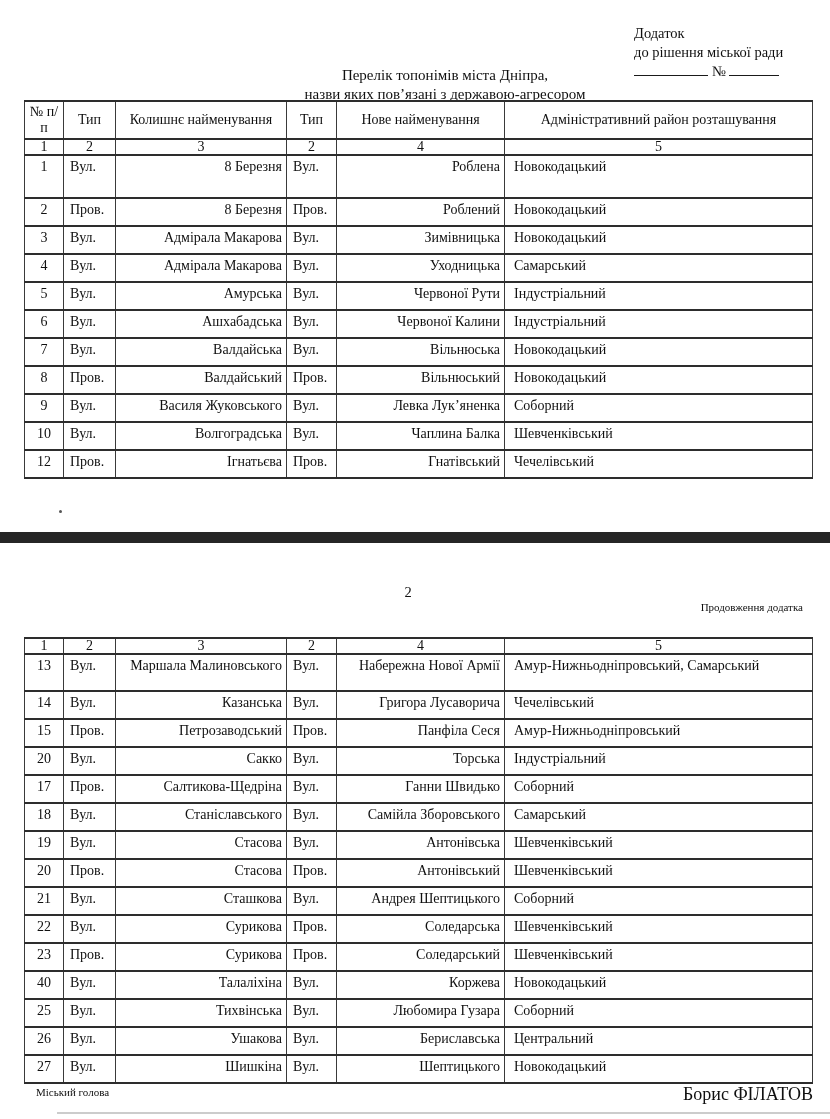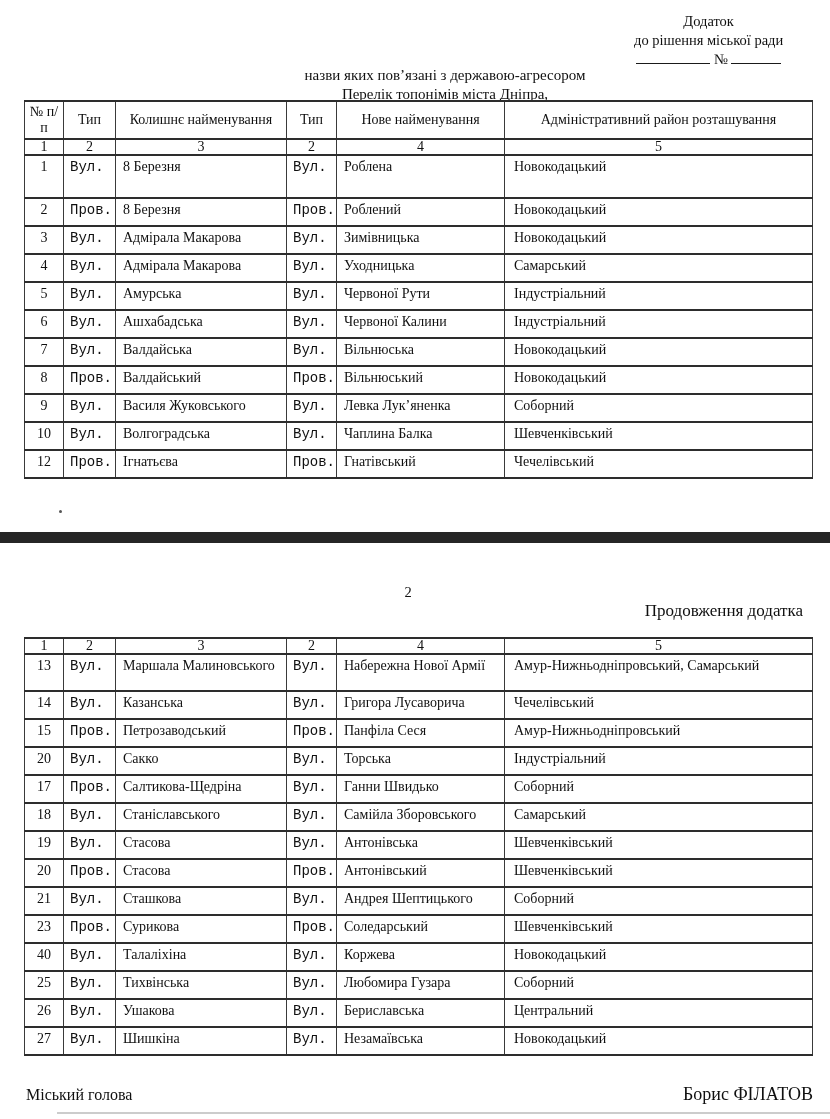--- a/index.html
+++ b/index.html
@@ -2,21 +2,21 @@
 <html><head>
 <meta charset="utf-8">
 <style>
   html,body{margin:0;padding:0;}
   body{
     width:830px;height:1119px;position:relative;background:#ffffff;
     font-family:"Liberation Serif","DejaVu Serif",serif;color:#101010;
     overflow:hidden;
   }
   
-  .annex{position:absolute;top:12px;left:634px;font-size:14.5px;line-height:19px;white-space:nowrap;text-align:center;}
+  .annex{position:absolute;top:24px;left:634px;font-size:14.5px;line-height:19px;white-space:nowrap;}
   .blank{display:inline-block;border-bottom:1.5px solid #1a1a1a;height:13px;vertical-align:baseline;}
   .blank1{width:74px;}
   .blank2{width:50px;}
   
   .doc-title{position:absolute;top:66px;left:60px;width:770px;text-align:center;
     font-size:15px;line-height:19px;}
   
   .toptable{position:absolute;left:24px;top:100px;}
   .toptable2{position:absolute;left:24px;top:637px;}
   table{border-collapse:collapse;table-layout:fixed;width:788px;}
@@ -25,47 +25,47 @@
     border-top:2px solid #2d2d2d;border-bottom:2px solid #2d2d2d;
     font-weight:normal;font-size:14px;overflow:hidden;
     padding:2px 4px 2px 4px;vertical-align:middle;
   }
   thead tr.hdr th{height:34px;text-align:center;line-height:16px;padding:1px 2px;}
   thead tr.nums th{height:13px;text-align:center;padding:0 2px;line-height:14px;}
   tbody td{height:21px;vertical-align:top;padding-top:3px;}
   #table1 tbody tr:first-child td{height:36px;}
   #table2 tbody tr:first-child td{height:30px;}
   td.c0{text-align:center;}
-  td.c1,td.c3{text-align:left;padding-left:6px;font-family:Liberation Mono, monospace;}
-  td.c2,td.c4{text-align:left;padding-left:7px;}
+  td.c1,td.c3{text-align:left;padding-left:6px;}
+  td.c2,td.c4{text-align:right;padding-left:7px;}
   td.c5{text-align:left;padding-left:9px;}
   
   .separator-bar{position:absolute;left:0;top:532px;width:830px;height:11px;background:#262626;}
   
   .page-number{position:absolute;top:584px;left:0;width:816px;text-align:center;font-size:14.5px;}
-  .continuation{position:absolute;top:601px;right:27px;font-size:17px;}
-  
-  .sig-left{position:absolute;top:1086px;left:26px;font-size:16px;}
+  .continuation{position:absolute;top:601px;right:27px;font-size:11px;}
+  
+  .sig-left{position:absolute;top:1086px;left:36px;font-size:11px;}
   .sig-right{position:absolute;top:1084px;right:17px;font-size:18px;}
   
   .speck{position:absolute;left:59px;top:510px;width:3px;height:3px;background:#555;border-radius:50%;}
   .bottom-line{position:absolute;top:1112px;left:57px;width:773px;height:2px;background:#cccccc;}
 </style>
 </head>
 <body>
 
 <div class="annex">
   <div>Додаток</div>
   <div>до рішення міської ради</div>
   <div><span class="blank blank1"></span> <span>№</span> <span class="blank blank2"></span></div>
 </div>
 
 <div class="doc-title">
+  <div>Перелік топонімів міста Дніпра,</div>
   <div>назви яких пов’язані з державою-агресором</div>
-  <div>Перелік топонімів міста Дніпра,</div>
 </div>
 
 <div class="toptable">
   <table id="table1">
     <colgroup>
         <col style="width:39px">
         <col style="width:52px">
         <col style="width:171px">
         <col style="width:50px">
         <col style="width:168px">
@@ -276,20 +276,28 @@
         </tr>
         <tr>
           <td class="c0">21</td>
           <td class="c1">Вул.</td>
           <td class="c2">Сташкова</td>
           <td class="c3">Вул.</td>
           <td class="c4">Андрея Шептицького</td>
           <td class="c5">Соборний</td>
         </tr>
         <tr>
+          <td class="c0">22</td>
+          <td class="c1">Вул.</td>
+          <td class="c2">Сурикова</td>
+          <td class="c3">Пров.</td>
+          <td class="c4">Соледарська</td>
+          <td class="c5">Шевченківський</td>
+        </tr>
+        <tr>
           <td class="c0">23</td>
           <td class="c1">Пров.</td>
           <td class="c2">Сурикова</td>
           <td class="c3">Пров.</td>
           <td class="c4">Соледарський</td>
           <td class="c5">Шевченківський</td>
         </tr>
         <tr>
           <td class="c0">40</td>
           <td class="c1">Вул.</td>
@@ -312,21 +320,21 @@
           <td class="c2">Ушакова</td>
           <td class="c3">Вул.</td>
           <td class="c4">Бериславська</td>
           <td class="c5">Центральний</td>
         </tr>
         <tr>
           <td class="c0">27</td>
           <td class="c1">Вул.</td>
           <td class="c2">Шишкіна</td>
           <td class="c3">Вул.</td>
-          <td class="c4">Незамаївська</td>
+          <td class="c4">Шептицького</td>
           <td class="c5">Новокодацький</td>
         </tr>
       </tbody>
   </table>
 </div>
 
 <div class="sig-left">Міський голова</div>
 <div class="sig-right">Борис ФІЛАТОВ</div>
 <div class="bottom-line"></div>
 

